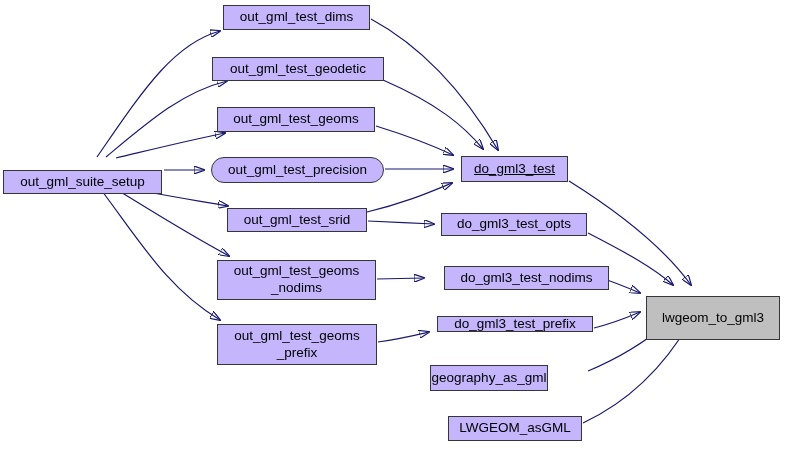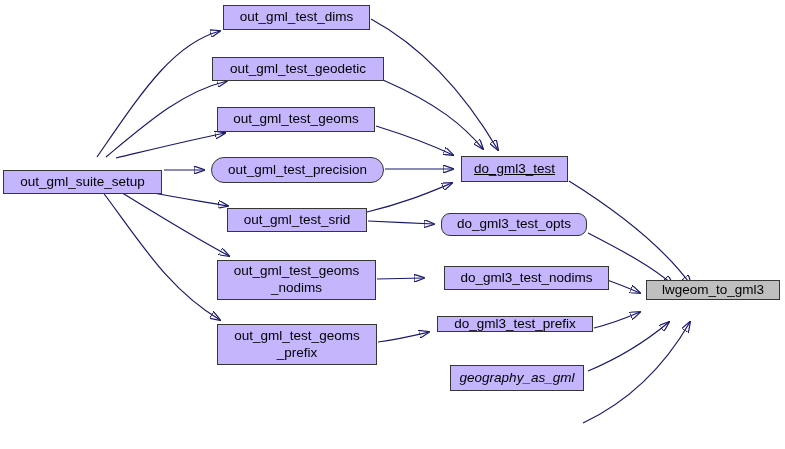--- a/index.html
+++ b/index.html
@@ -103,24 +103,25 @@
     <span>_nodims</span>
   </div>
 
   <div class="node" style="left:217px; top:324px; width:160px; height:41px;">
     <span>out_gml_test_geoms</span>
     <span>_prefix</span>
   </div>
 
   <div class="node" style="left:461px; top:156px; width:107px; height:26px;text-decoration:underline;">do_gml3_test</div>
 
-  <div class="node" style="left:441px; top:213px; width:146px; height:23px;border-radius:9px;">do_gml3_test_opts</div>
+  <div class="node" style="left:441px; top:213px; width:146px; height:23px;">do_gml3_test_opts</div>
 
   <div class="node" style="left:432px; top:266px; width:165px; height:24px;margin-left:12px;">do_gml3_test_nodims</div>
 
   <div class="node" style="left:437px; top:316px; width:156px; height:16px;">do_gml3_test_prefix</div>
 
-  <div class="node" style="left:450px; top:365px; width:134px; height:26px;font-style:italic;">geography_as_gml</div>
+  <div class="node" style="left:430px; top:365px; width:118px; height:26px;">geography_as_gml</div>
 
+  <div class="node" style="left:448px; top:416px; width:134px; height:25px;">LWGEOM_asGML</div>
 
-  <div class="node highlight" style="left:646px; top:280px; width:134px; height:20px;">lwgeom_to_gml3</div>
+  <div class="node highlight" style="left:646px; top:296px; width:134px; height:44px;">lwgeom_to_gml3</div>
 
 </div>
 
 </body></html>

